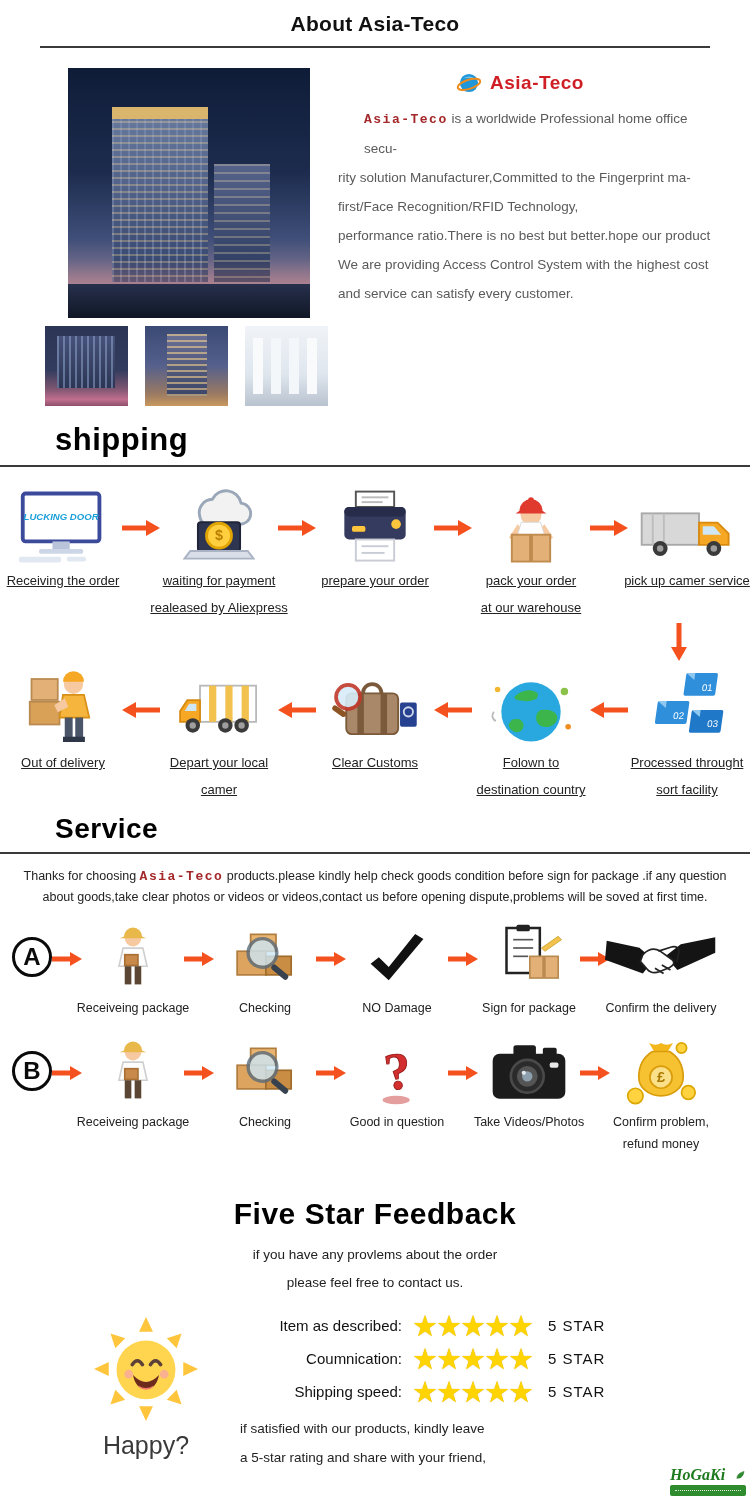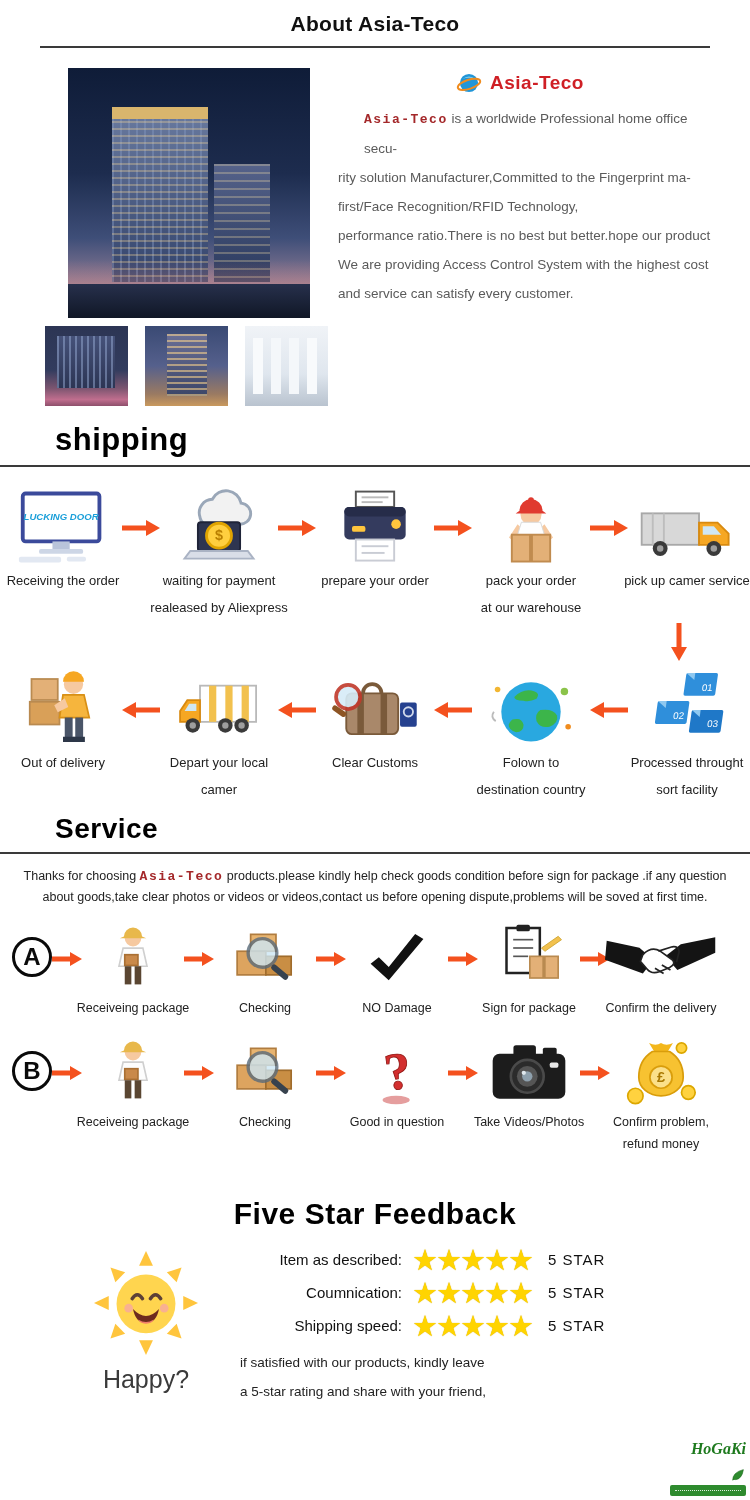--- a/index.html
+++ b/index.html
@@ -51,21 +51,21 @@
 
   
   .section-h { font-size:31px; font-weight:bold; color:#000; margin:16px 0 0 55px; letter-spacing:.5px; }
   .section-h.service { font-size:28px; margin-top:10px; }
 
   
   .ship-row { display:flex; align-items:flex-start; padding:16px 4px 0; }
   .ship-row.second { padding-top:2px; }
   .ship-step { width:118px; flex:none; display:flex; flex-direction:column; align-items:center; }
   .ship-icon { height:84px; display:flex; align-items:flex-end; justify-content:center; }
-  .lbl { font-size:13px; color:#222; text-align:right; line-height:27px; white-space:nowrap; }
+  .lbl { font-size:13px; color:#222; text-align:right; line-height:27px; white-space:nowrap;text-decoration:underline; }
   .arrow { flex:none; margin-top:36px; }
   .arrow svg, .arrow-sm svg { display:block; }
   .down-arrow { height:40px; padding-right:62px; display:flex; justify-content:flex-end; margin-top:2px; }
 
   
   .svc-note { text-align:center; font-size:12.5px; color:#222; line-height:20px; padding:12px 10px 0; }
   .svc-row { display:flex; align-items:flex-start; padding:14px 4px 0 12px; }
   .svc-row.second { padding-top:18px; }
   .svc-badge { width:40px; height:40px; border:3px solid #0a0a0a; border-radius:50%; flex:none;
                display:flex; align-items:center; justify-content:center; font-size:24px; font-weight:bold;
@@ -84,21 +84,21 @@
   .ratings { flex:1; padding-top:8px; }
   .rating-row { display:flex; align-items:center; height:33px; }
   .rating-lbl { width:168px; text-align:right; font-size:15px; color:#111; }
   .stars { font-size:29px; line-height:28px; color:#ffd400; letter-spacing:-2px; margin:0 16px 0 10px;
            text-shadow:0 0 1px #cda200; }
   .rating-val { font-size:15px; color:#111; letter-spacing:1px; }
   .fb-outro { font-size:13.5px; color:#222; line-height:29px; text-align:left; width:400px; margin:6px 0 0 6px; }
 
   
   .hogaki { position:absolute; right:4px; bottom:4px; width:76px; text-align:center; }
-  .hogaki-top { display:flex; align-items:flex-end; justify-content:center; gap:10px;flex-direction:column; }
+  .hogaki-top { display:flex; align-items:flex-end; justify-content:center; gap:10px; }
   .hogaki-name { font-family:"Liberation Serif","DejaVu Serif",serif; font-style:italic; font-weight:bold;
                  font-size:16px; color:#1e7a1e; line-height:16px; }
   .hogaki-banner { margin-top:2px; height:11px; background:#2e8b2e; border-radius:2px; position:relative; }
   .hogaki-banner::after { content:""; position:absolute; left:5px; right:5px; top:5px; border-top:1px dotted rgba(255,255,255,.85); }
 </style>
 </head>
 <body>
 
 <div class="page">
 
@@ -544,20 +544,24 @@
           <circle cx="48" cy="48" r="13" fill="#fbe08a" stroke="#d99d0b" stroke-width="2"></circle>
           <text x="48" y="54" text-anchor="middle" font-size="17" font-weight="bold" fill="#a87700" font-family="Liberation Sans, sans-serif">£</text>
         </svg>
       </div>
       <div class="svc-lbl">Confirm problem,</div>
       <div class="svc-lbl">refund money</div>
     </div>
   </div>
 
   <div class="fb-title">Five Star Feedback</div>
+  <div class="fb-intro">
+    <div>if you have any provlems about the order</div>
+    <div>please feel free to contact us.</div>
+  </div>
 
   <div class="fb-body">
     <div class="happy">
       <svg viewBox="0 0 120 120" width="104" height="104">
         <g fill="#ffc53d">
           <polygon points="60,0 68,17 52,17"></polygon>
           <polygon points="60,120 68,103 52,103"></polygon>
           <polygon points="0,60 17,52 17,68"></polygon>
           <polygon points="120,60 103,52 103,68"></polygon>
           <g transform="rotate(45 60 60)">

